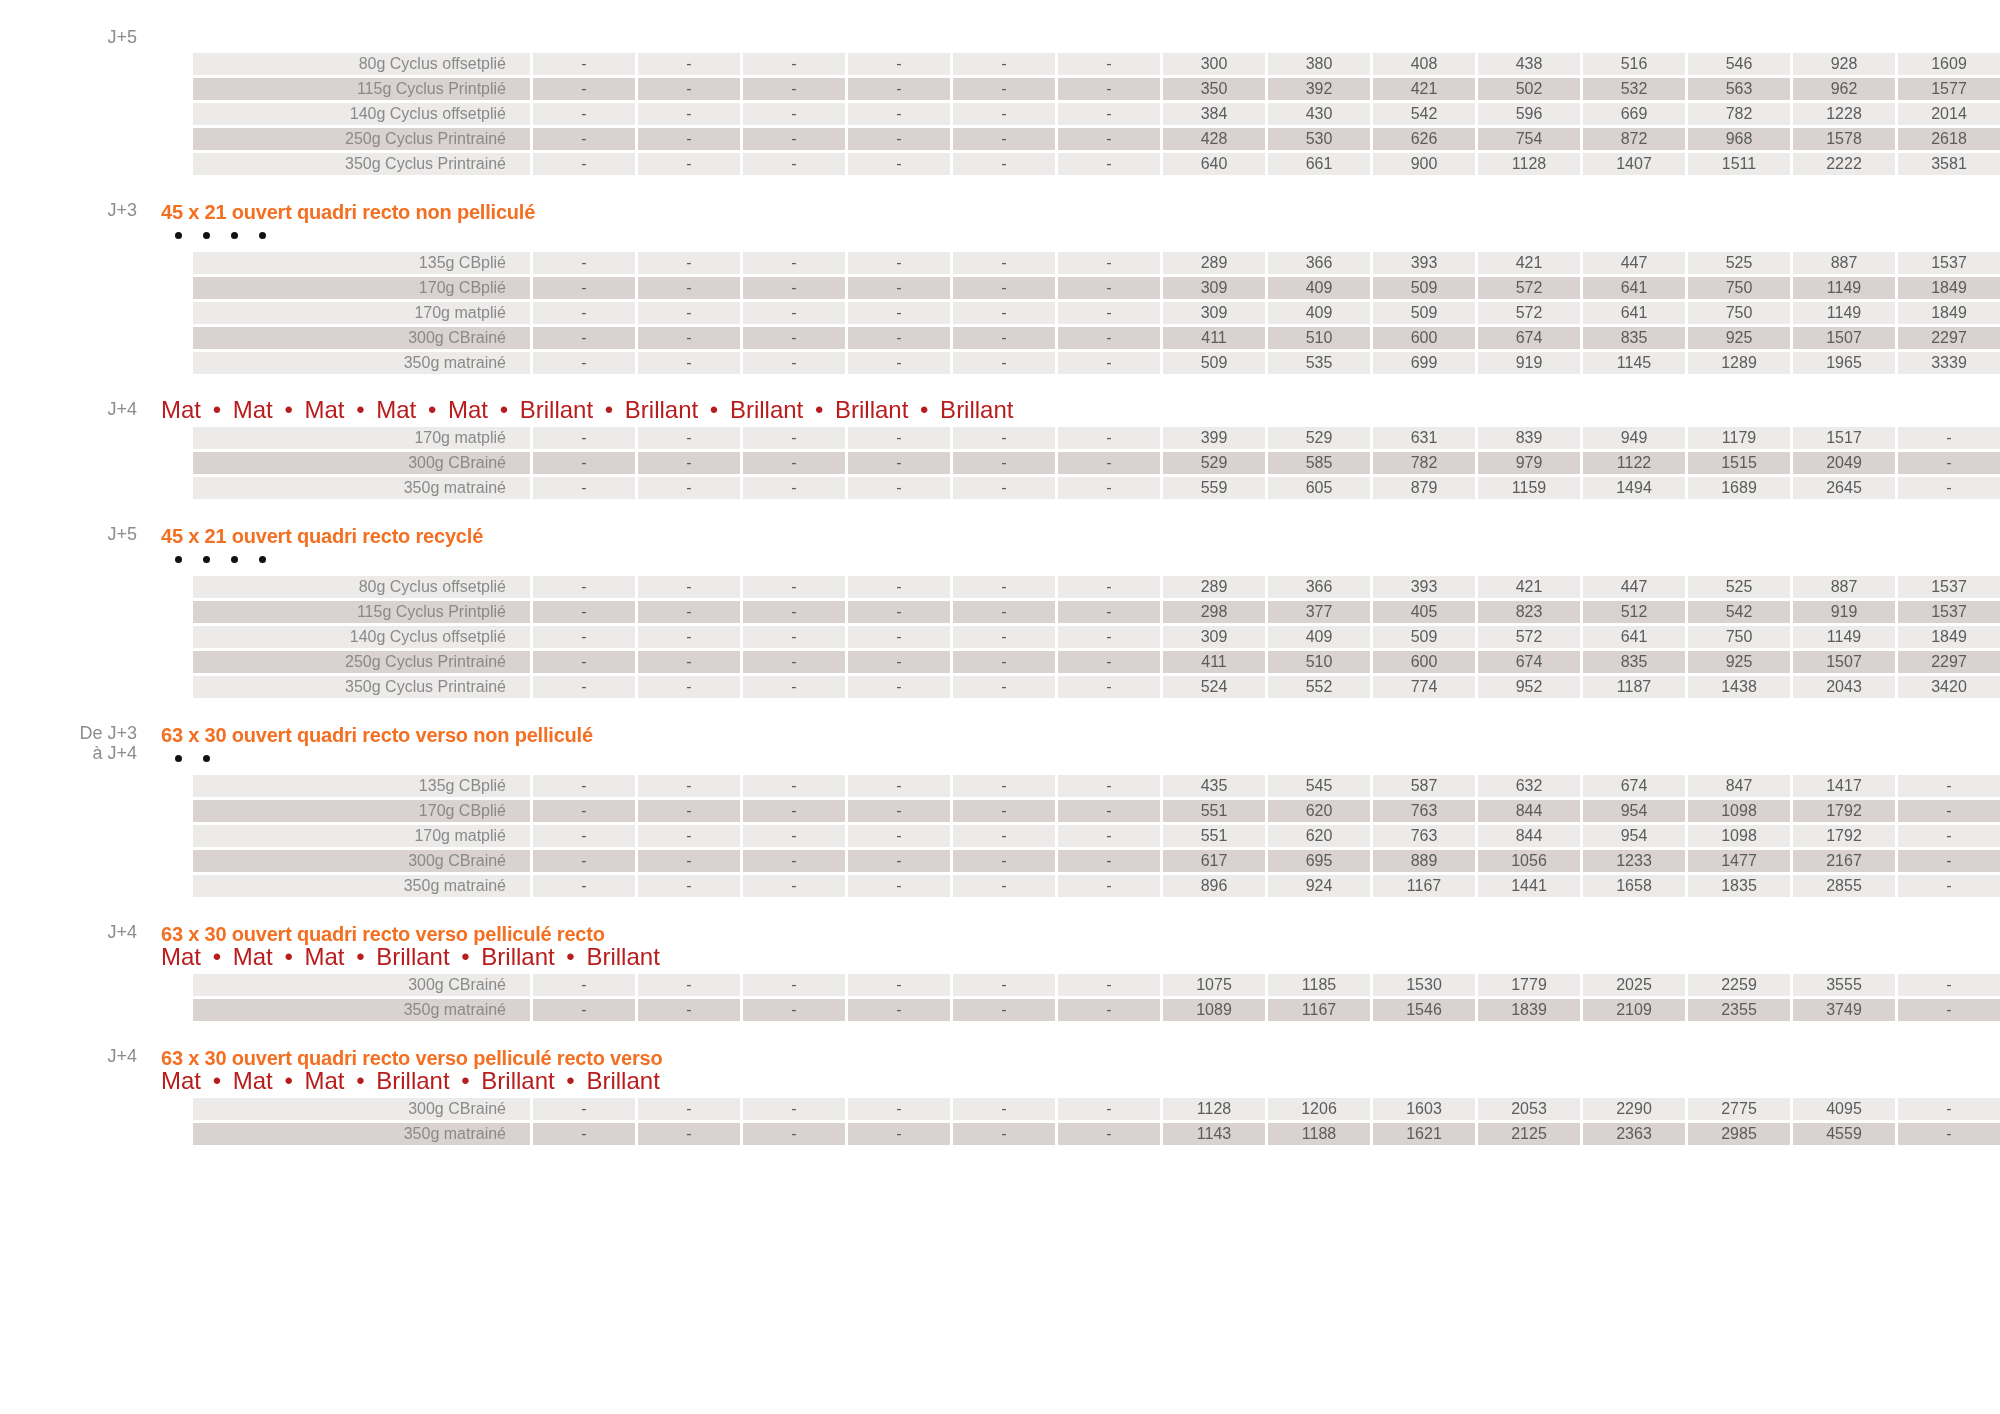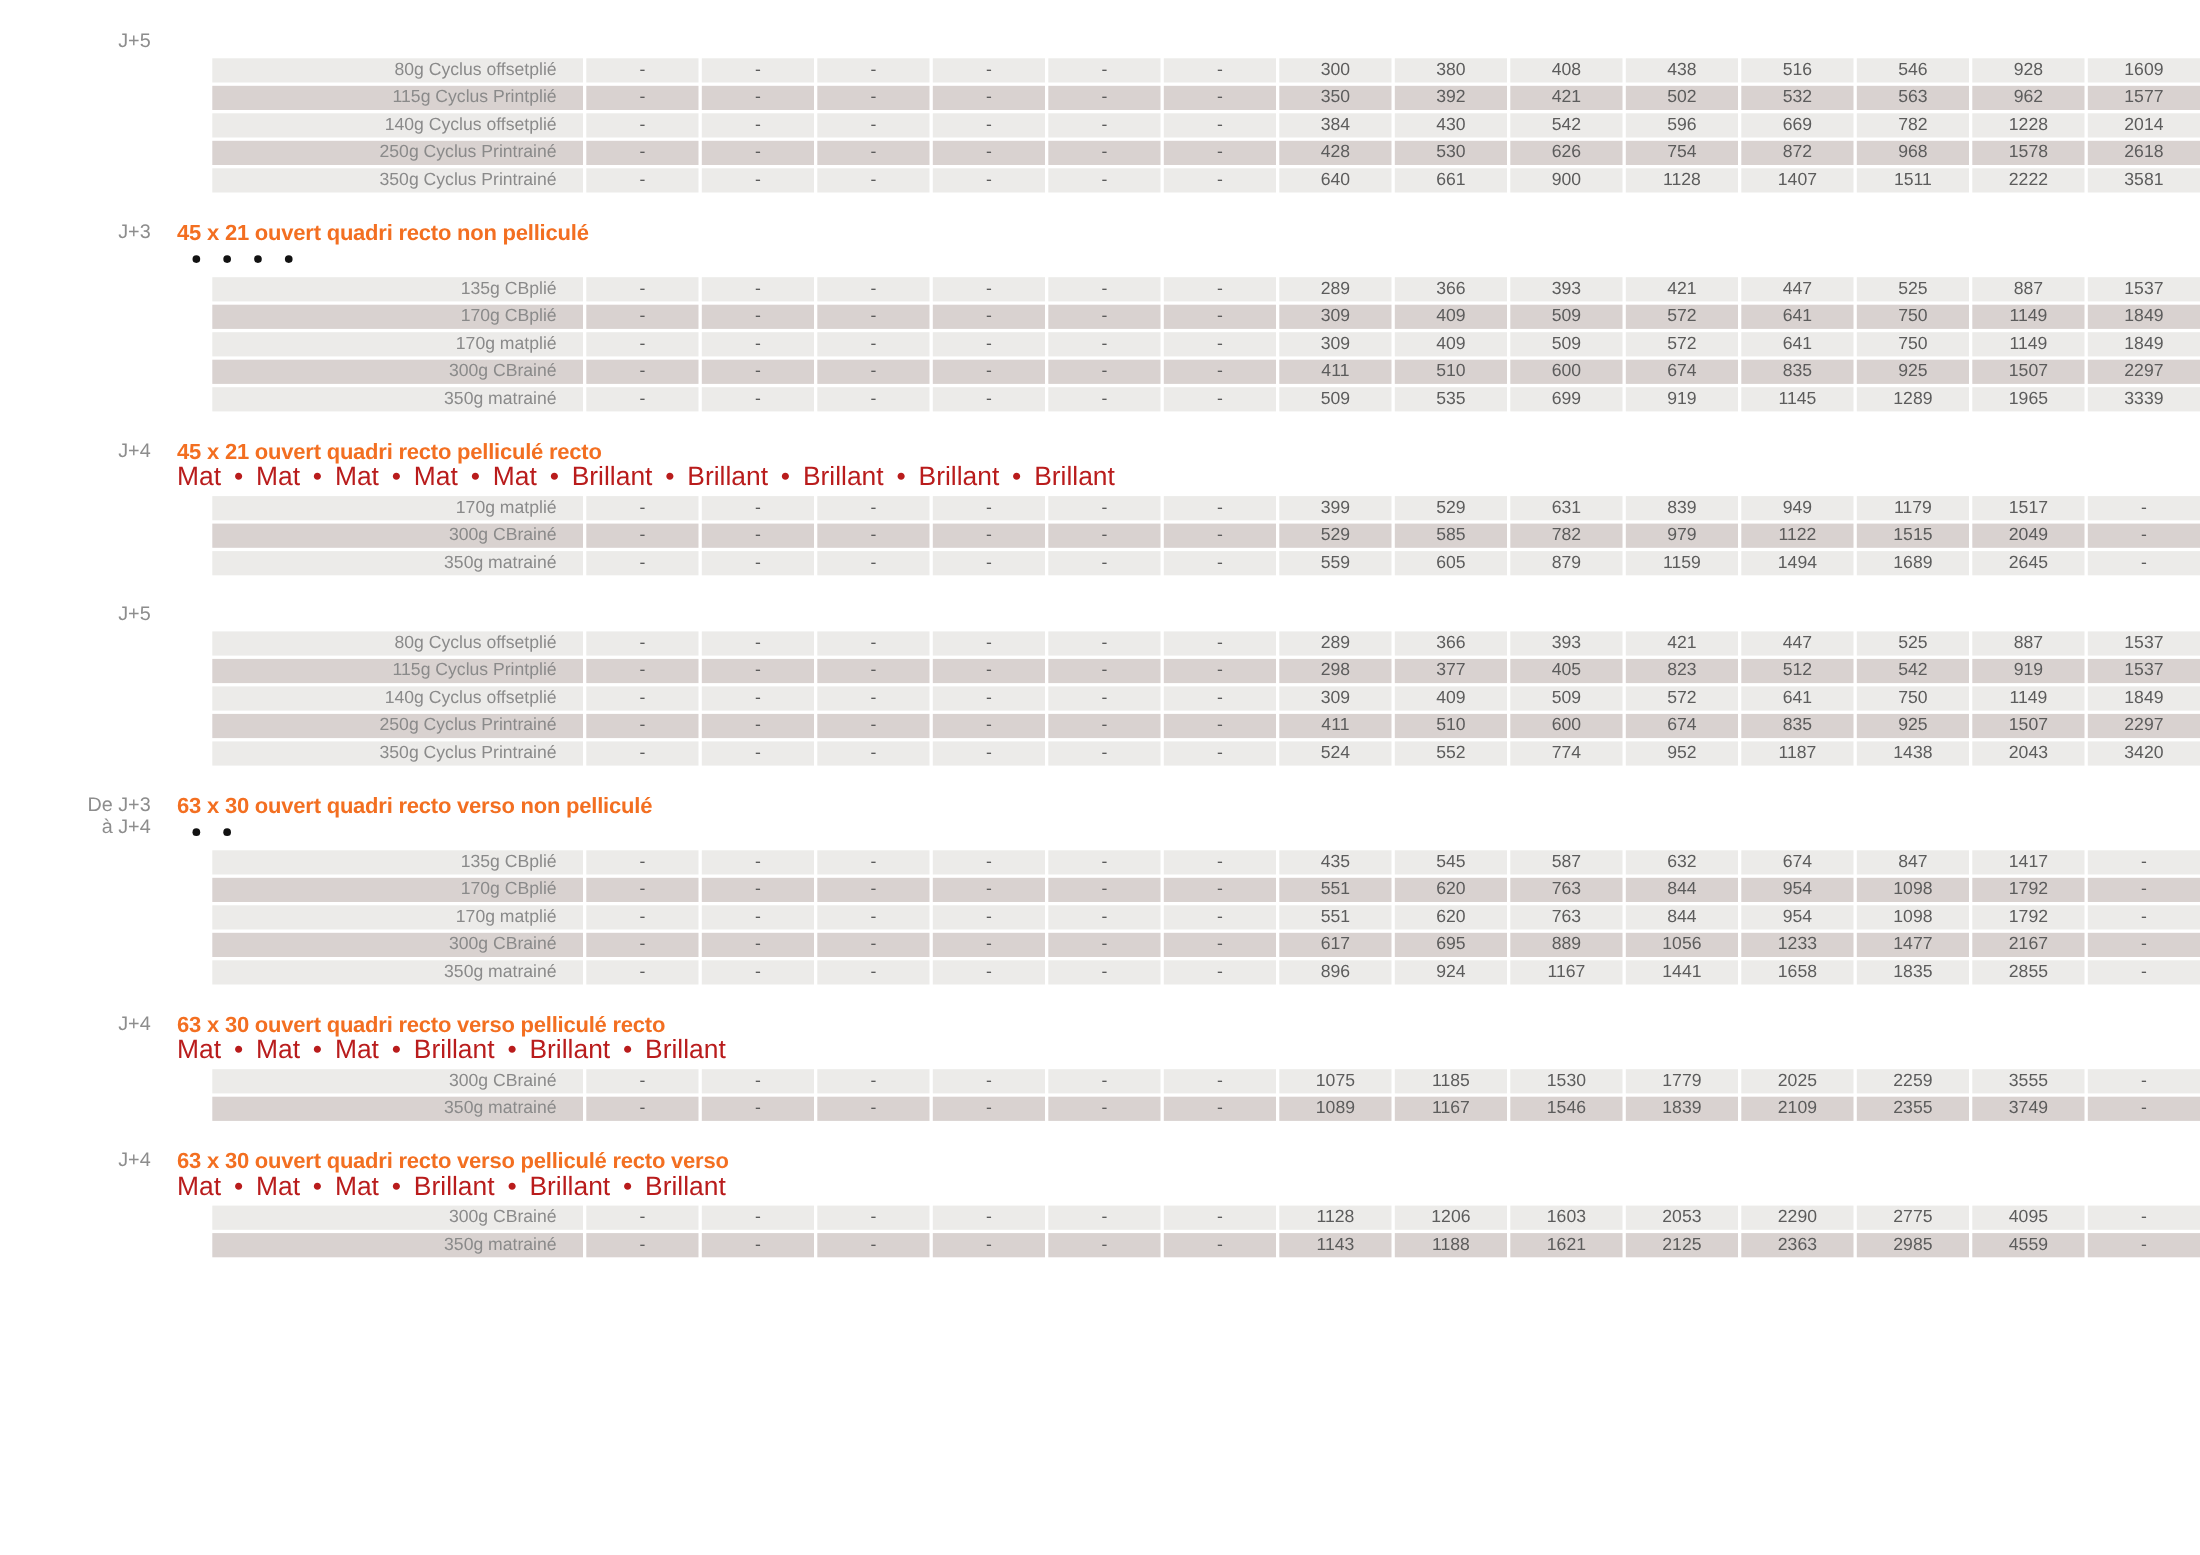--- a/index.html
+++ b/index.html
@@ -235,21 +235,20 @@
         </div>
       </div>
     </section>
     <section class="section">
       <div class="sec-header">
         <div class="delay">
           <div class="delay-line">J+4</div>
         </div>
         <div class="rule"></div>
         <div class="titleblock">
-          <div class="title">45 x 21 ouvert quadri recto pelliculé recto</div>
           <div class="subtitle">Mat • Mat • Mat • Mat • Mat • Brillant • Brillant • Brillant • Brillant • Brillant</div>
         </div>
       </div>
       <div class="rows">
         <div class="row light">
           <div class="cell label">170g matplié</div>
           <div class="cell val">-</div>
           <div class="cell val">-</div>
           <div class="cell val">-</div>
           <div class="cell val">-</div>
@@ -299,20 +298,29 @@
           <div class="cell val">-</div>
         </div>
       </div>
     </section>
     <section class="section">
       <div class="sec-header">
         <div class="delay">
           <div class="delay-line">J+5</div>
         </div>
         <div class="rule"></div>
+        <div class="titleblock">
+          <div class="title">45 x 21 ouvert quadri recto recyclé</div>
+          <div class="dots">
+            <span class="dot"></span>
+            <span class="dot"></span>
+            <span class="dot"></span>
+            <span class="dot"></span>
+          </div>
+        </div>
       </div>
       <div class="rows">
         <div class="row light">
           <div class="cell label">80g Cyclus offsetplié</div>
           <div class="cell val">-</div>
           <div class="cell val">-</div>
           <div class="cell val">-</div>
           <div class="cell val">-</div>
           <div class="cell val">-</div>
           <div class="cell val">-</div>

